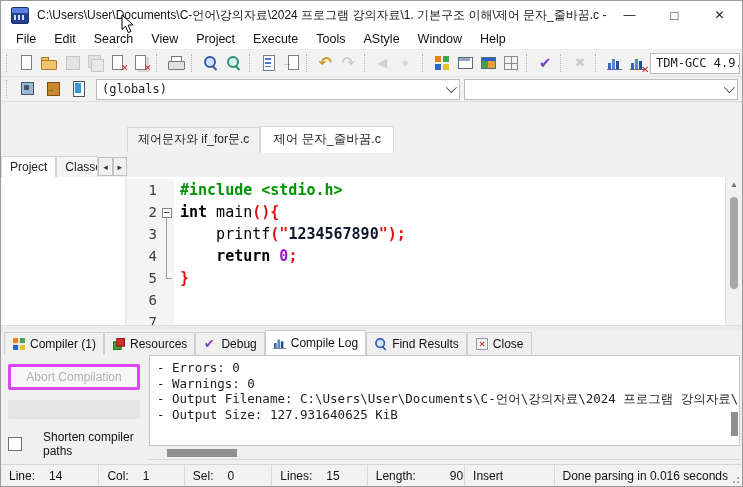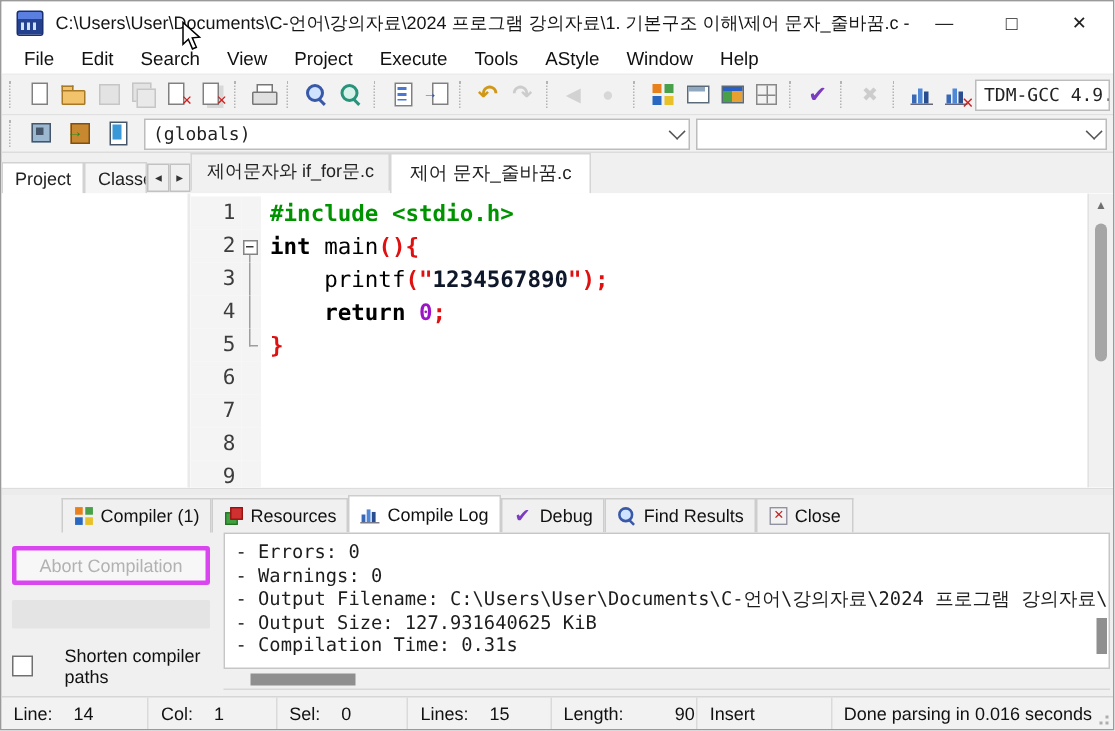--- a/index.html
+++ b/index.html
@@ -94,21 +94,21 @@
   .tabrow{flex:0 0 22px;background:#f0f0f0;display:flex;align-items:flex-end;}
   .side-tabs{width:126px;flex:0 0 126px;display:flex;align-items:flex-end;height:100%;}
   .stab{font-size:12px;color:#222;padding:3px 8px;border:1px solid #d2d2d2;border-bottom:none;background:#f5f5f5;white-space:nowrap;}
   .stab.active{background:#fff;}
   .stab.clip{max-width:30px;overflow:hidden;padding-right:2px;}
   .sarr{width:15px;height:17px;margin-bottom:1px;border:1px solid #c2c2c2;background:#f0f0f0;
         display:flex;align-items:center;justify-content:center;color:#333;}
   .sarr::before{font-size:9px;}
   .sarr.l::before{content:"◂";}
   .sarr.r::before{content:"▸";}
-  .etabs{display:flex;align-items:flex-start;height:100%;}
+  .etabs{display:flex;align-items:center;height:100%;margin-top:48px;}
   .etab{font-size:12px;color:#222;padding:3px 10px 4px;background:#f1f1f1;border:1px solid #d6d6d6;border-bottom:none;white-space:nowrap;}
   .etab.active{background:#fff;font-size:12.5px;padding:4px 12px 5px;}
 
   
   .main{flex:1 1 auto;min-height:0;display:flex;background:#fff;position:relative;}
   .sidepanel{width:124px;flex:0 0 124px;background:#fff;border-right:2px solid #eaeaea;}
   .editor{flex:1;position:relative;overflow:hidden;background:#fff;}
   .codewrap{position:absolute;left:0;top:2px;right:16px;bottom:0;}
   .crow{display:flex;height:22px;line-height:22px;font-family:"DejaVu Sans Mono","Liberation Mono",monospace;font-size:15px;}
   .gut{flex:0 0 30px;width:30px;text-align:right;padding-right:4px;background:#f4f4f4;color:#3d3d3d;font-size:14px;}
@@ -129,21 +129,21 @@
   .s-st{color:#0f172a;font-weight:bold;}
   .s-nu{color:#9c14c8;font-weight:bold;}
   .vscroll{position:absolute;right:0;top:0;bottom:0;width:16px;background:#f1f1f1;border-left:1px solid #e2e2e2;}
   .vs-up{position:absolute;top:3px;left:0;right:0;text-align:center;font-size:8px;color:#6f6f6f;}
   .vs-thumb{position:absolute;left:4px;width:8px;top:20px;height:92px;background:#a6a6a6;border-radius:4px;}
 
   .splitter{flex:0 0 4px;background:#ececec;border-top:1px solid #ddd;}
 
   
   .bottom{flex:0 0 134px;background:#f0f0f0;display:flex;flex-direction:column;}
-  .btabs{flex:0 0 24px;display:flex;align-items:flex-end;padding-left:3px;margin-left:37px;}
+  .btabs{flex:0 0 24px;display:flex;align-items:flex-end;padding-left:3px;}
   .btab{display:flex;align-items:center;gap:3px;font-size:12px;color:#111;padding:1px 7px 2px 4px;
         border:1px solid #cdcdcd;border-bottom:none;background:#f0f0f0;height:19px;white-space:nowrap;}
   .btab.active{background:#fff;height:21px;}
   .btab .ic{transform:scale(.85);margin-right:-2px;}
   .bbody{flex:1 1 auto;min-height:0;display:flex;padding-bottom:4px;}
   .bleft{width:148px;flex:0 0 148px;box-sizing:border-box;padding:9px 9px 0 7px;display:flex;flex-direction:column;}
   .abortbtn{height:26px;border:3px solid #d946ef;background:#f7f7f7;color:#b2b2b2;font-size:12px;
         font-family:inherit;border-radius:2px;margin-bottom:10px;}
   .progress{height:19px;background:#e4e4e4;border-radius:1px;margin-bottom:11px;}
   .shorten{display:flex;align-items:center;gap:21px;font-size:12px;color:#111;}
@@ -382,27 +382,27 @@
   <div class="bottom">
     <div class="btabs" id="btabs">
         <div class="btab">
           <span class="ic ic-grid4"></span>
           <span>Compiler (1)</span>
         </div>
         <div class="btab">
           <span class="ic ic-resources"></span>
           <span>Resources</span>
         </div>
+        <div class="btab">
+          <span class="ic ic-check"></span>
+          <span>Debug</span>
+        </div>
         <div class="btab active">
           <span class="ic ic-chart"></span>
           <span>Compile Log</span>
-        </div>
-        <div class="btab">
-          <span class="ic ic-check"></span>
-          <span>Debug</span>
         </div>
         <div class="btab">
           <span class="ic ic-mag"></span>
           <span>Find Results</span>
         </div>
         <div class="btab">
           <span class="ic ic-close-red"></span>
           <span>Close</span>
         </div>
       </div>
@@ -415,21 +415,20 @@
           <span>Shorten compiler paths</span>
         </div>
       </div>
       <div class="bright">
         <div class="logarea" id="logarea">
           <div class="log-vthumb"></div>
         <div class="logline">- Errors: 0</div>
             <div class="logline">- Warnings: 0</div>
             <div class="logline">- Output Filename: C:\Users\User\Documents\C-언어\강의자료\2024 프로그램 강의자료\1. 기</div>
             <div class="logline">- Output Size: 127.931640625 KiB</div>
-            <div class="logline">- Compilation Time: 0.31s</div>
           </div>
         <div class="hscroll">
           <div class="h-thumb"></div>
         </div>
       </div>
     </div>
   </div>
 
   <div class="statusbar" id="statusbar">
       <div class="sseg">

